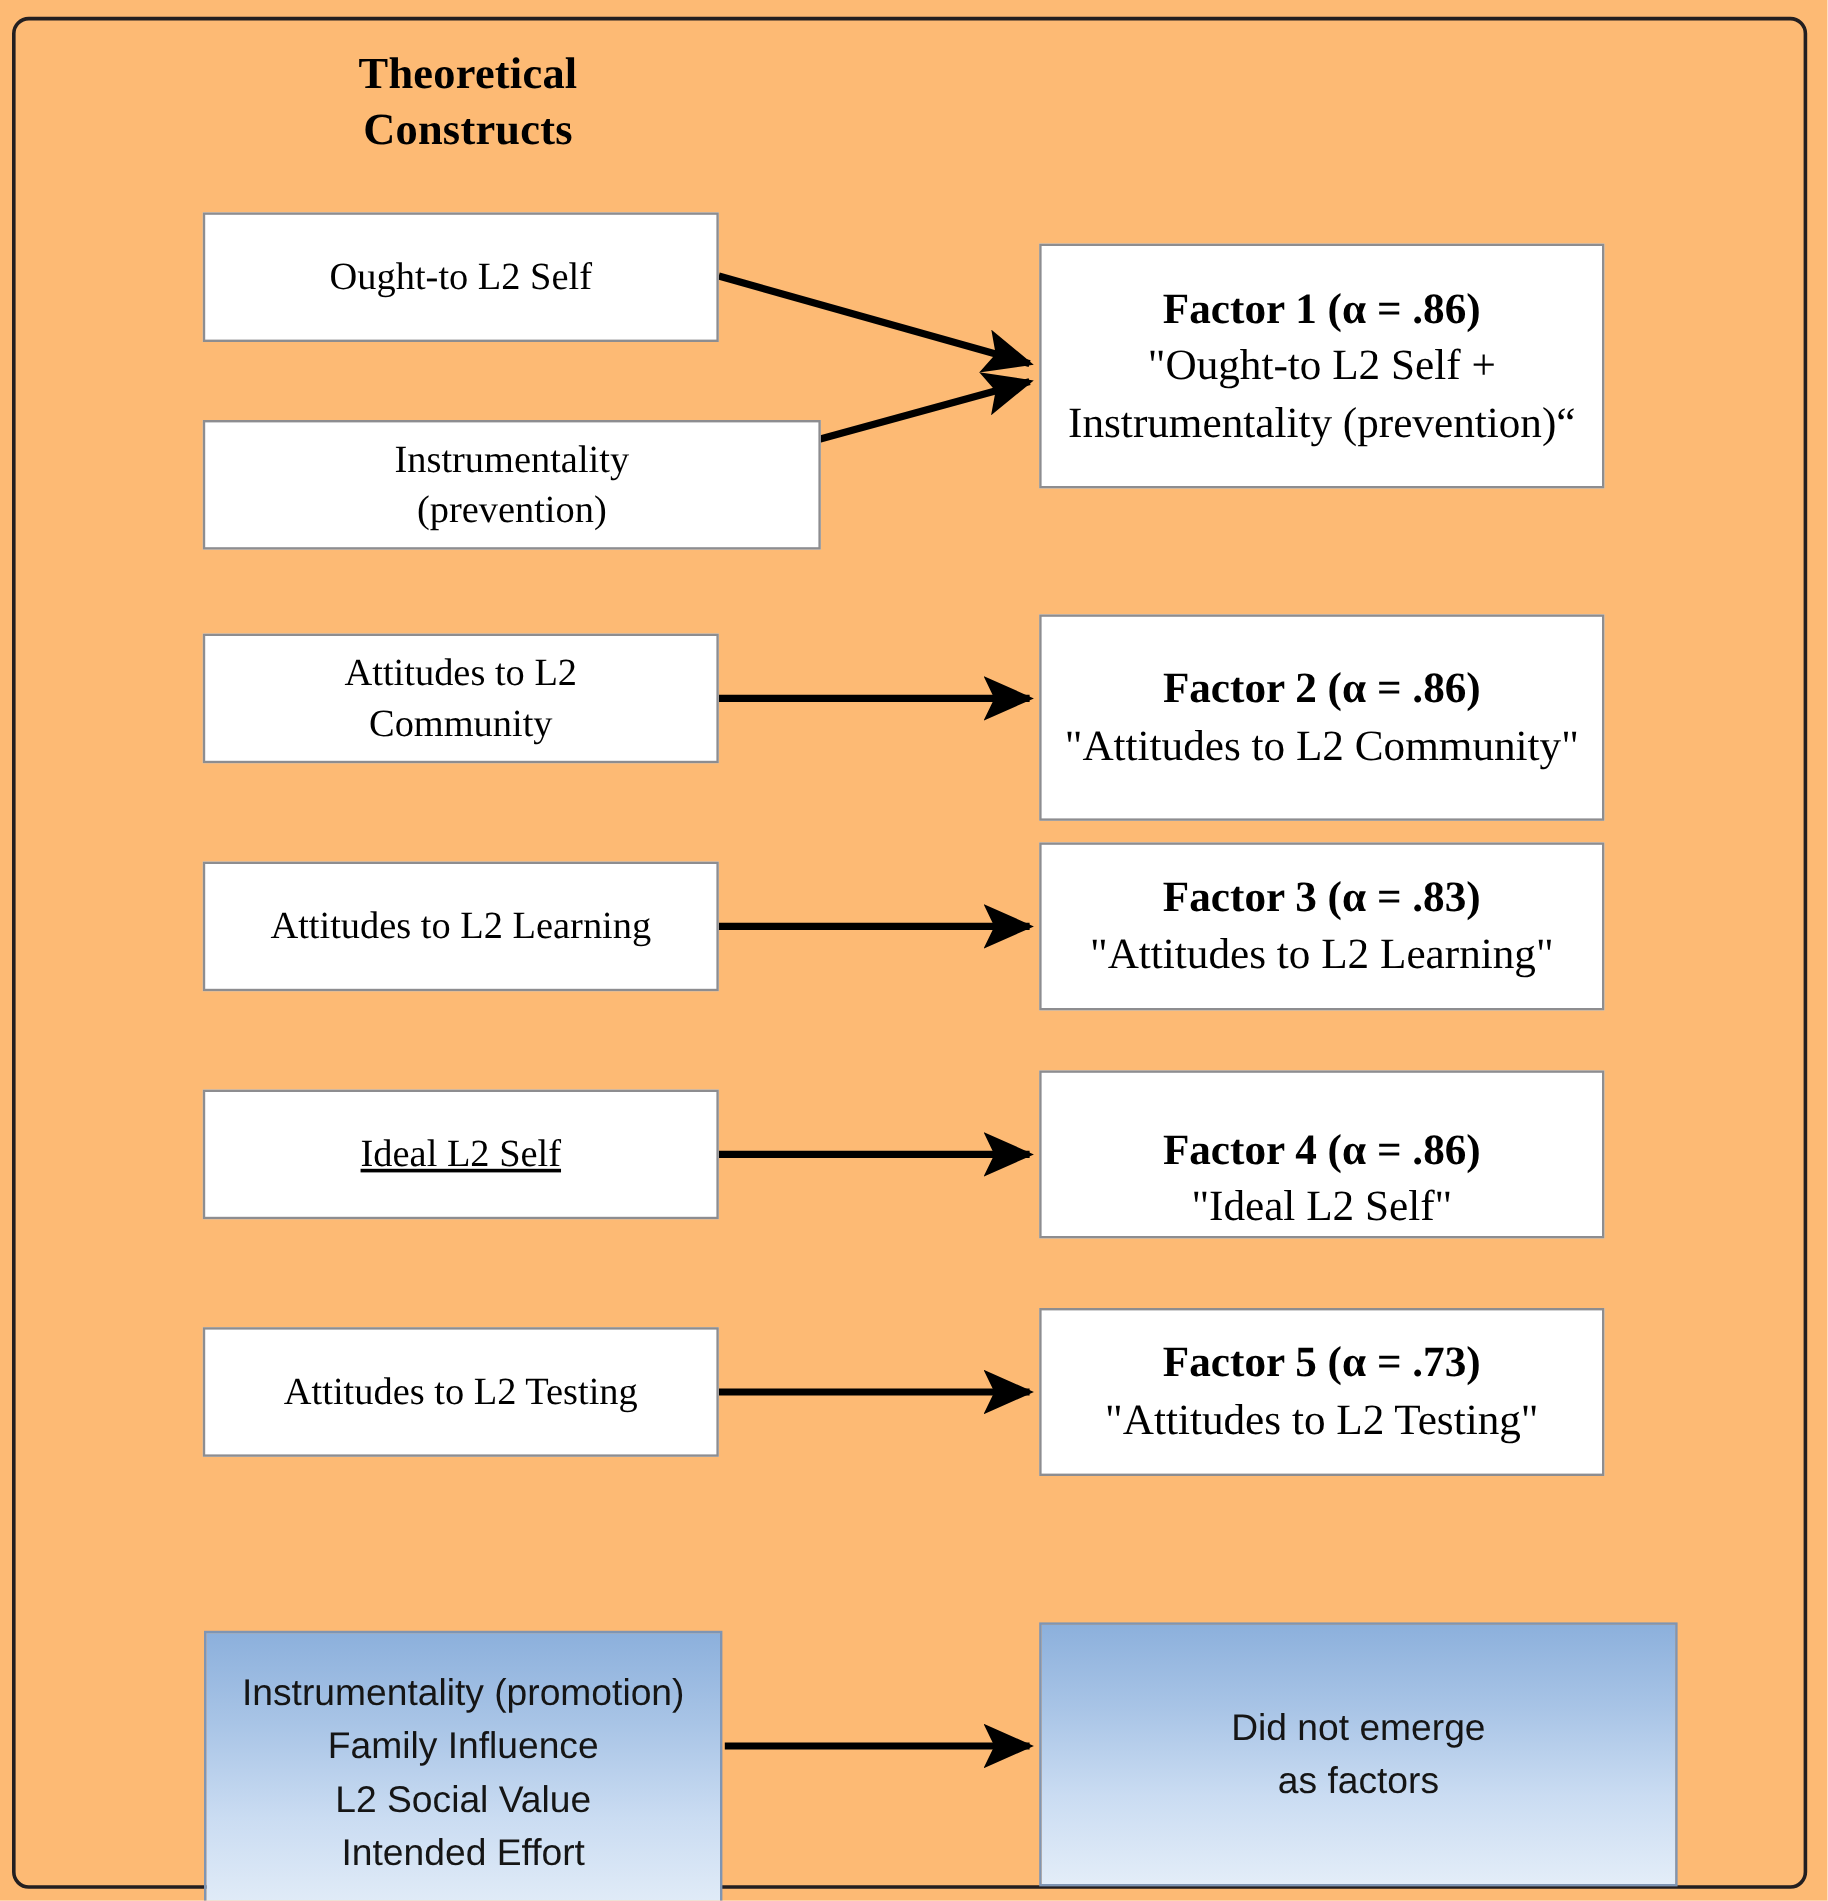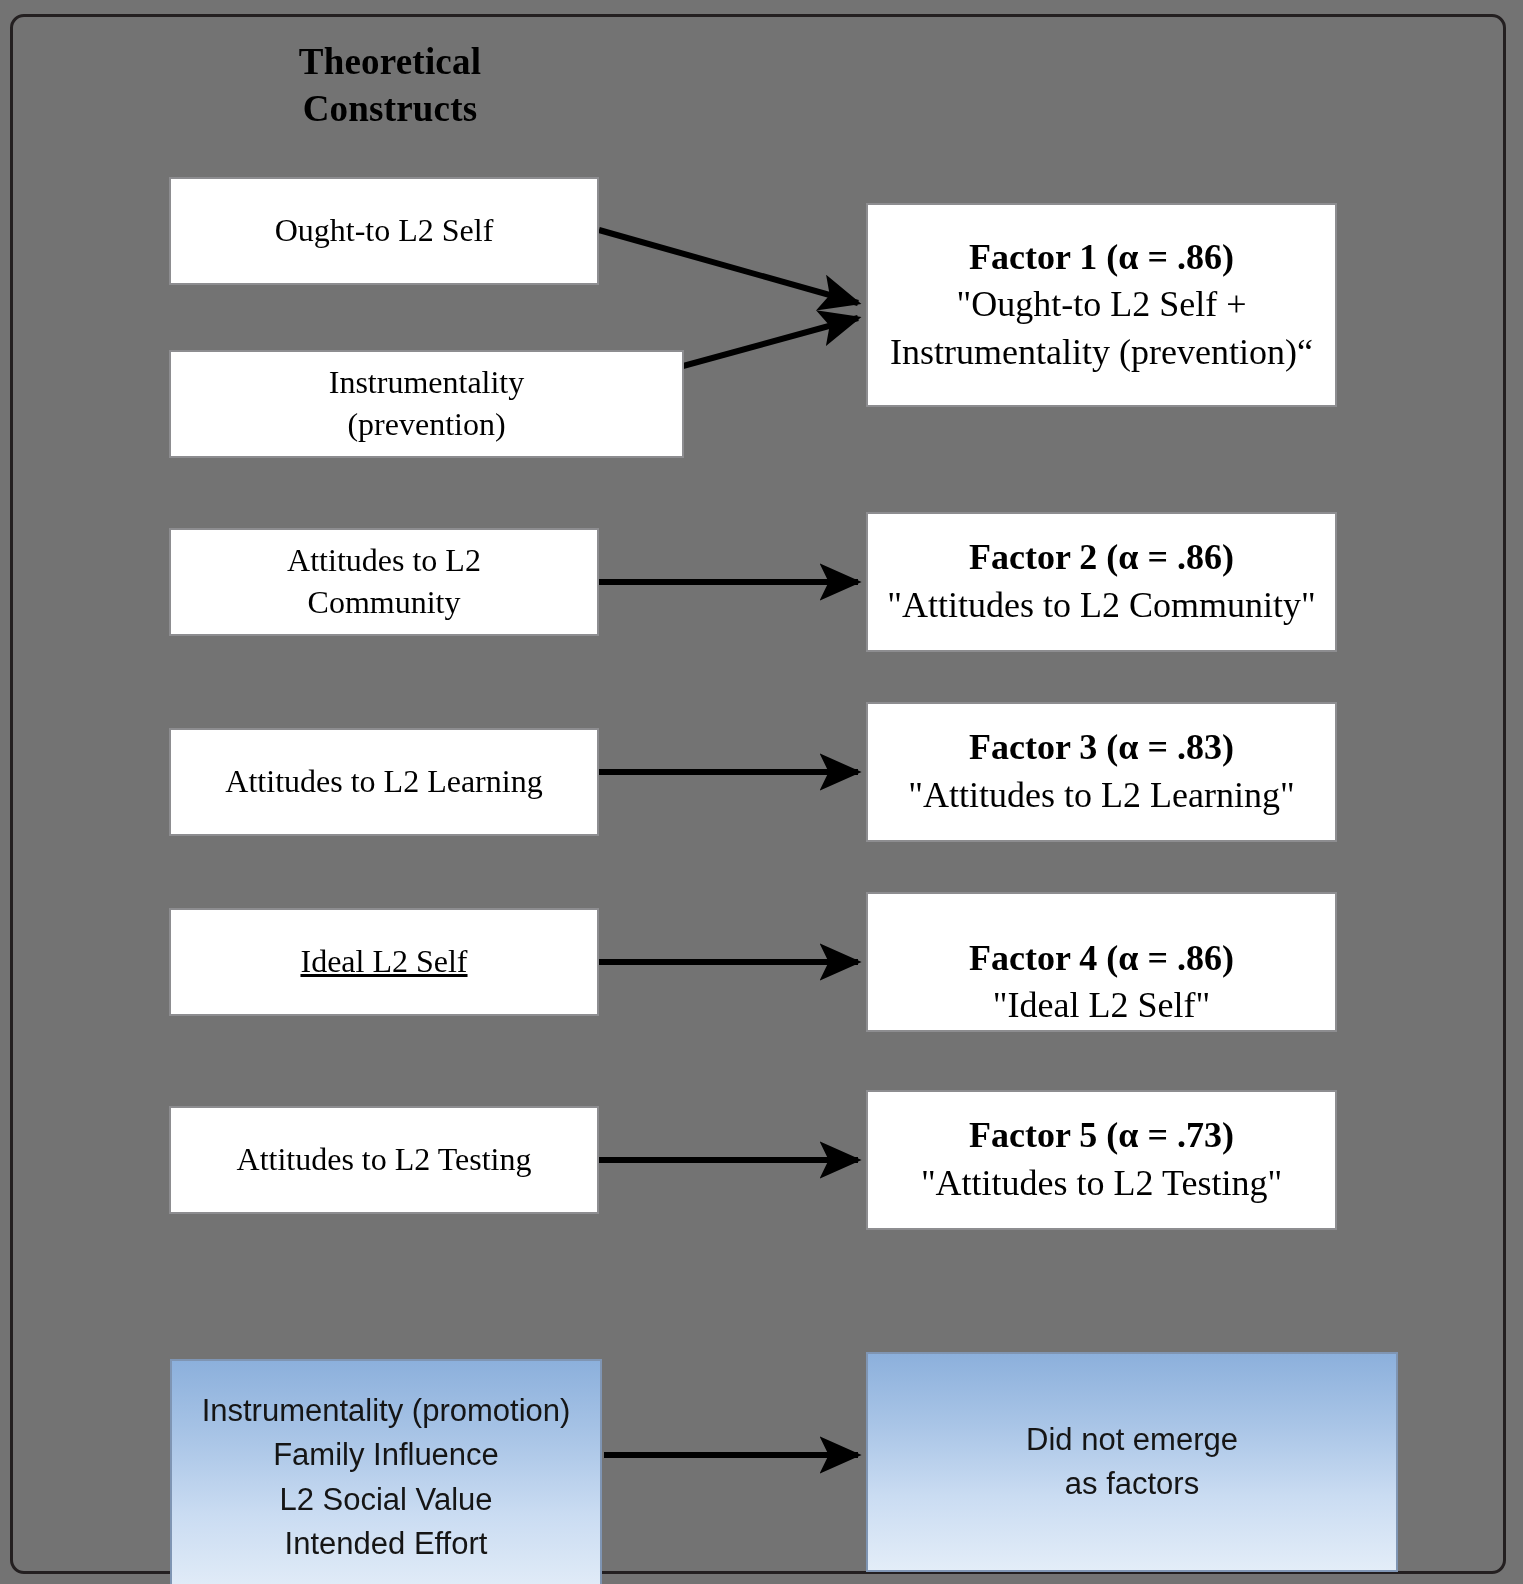--- a/index.html
+++ b/index.html
@@ -4,21 +4,21 @@
 <style>
   html, body {
     margin: 0;
     padding: 0;
     background: #ffffff;
   }
   #page {
     position: relative;
     width: 1523px;
     height: 1584px;
-    background: #737373;
+    background: #fdba74;
     overflow: hidden;
     font-family: "Liberation Serif", "DejaVu Serif", serif;
   }
   #frame {
     position: absolute;
     left: 10px;
     top: 14px;
     width: 1496px;
     height: 1560px;
     border: 3px solid #231f20;
@@ -120,40 +120,40 @@
   </div>
 
   <div class="construct-box" style="left:169px; top:350px; width:515px; height:108px;">
     <span>Instrumentality<br>(prevention)</span>
   </div>
 
   <div class="construct-box" style="left:169px; top:528px; width:430px; height:108px;">
     <span>Attitudes to L2<br>Community</span>
   </div>
 
-  <div class="construct-box" style="left:169px; top:718px; width:430px; height:108px;margin-top:10px;">
+  <div class="construct-box" style="left:169px; top:718px; width:430px; height:108px;">
     <span>Attitudes to L2 Learning</span>
   </div>
 
   <div class="construct-box" style="left:169px; top:908px; width:430px; height:108px;text-decoration:underline;">
     <span>Ideal L2 Self</span>
   </div>
 
   <div class="construct-box" style="left:169px; top:1106px; width:430px; height:108px;">
     <span>Attitudes to L2 Testing</span>
   </div>
 
   <div class="factor-box" style="left:866px; top:203px; width:471px; height:204px;">
     <div>
       <span class="fline1">Factor 1 (α = .86)</span>
       <span class="fline2">"Ought-to L2 Self +<br>Instrumentality (prevention)“</span>
     </div>
   </div>
 
-  <div class="factor-box" style="left:866px; top:512px; width:471px; height:140px;">
+  <div class="factor-box" style="left:866px; top:512px; width:471px; height:172px;">
     <div>
       <span class="fline1">Factor 2 (α = .86)</span>
       <span class="fline2">"Attitudes to L2 Community"</span>
     </div>
   </div>
 
   <div class="factor-box" style="left:866px; top:702px; width:471px; height:140px;">
     <div>
       <span class="fline1">Factor 3 (α = .83)</span>
       <span class="fline2">"Attitudes to L2 Learning"</span>

